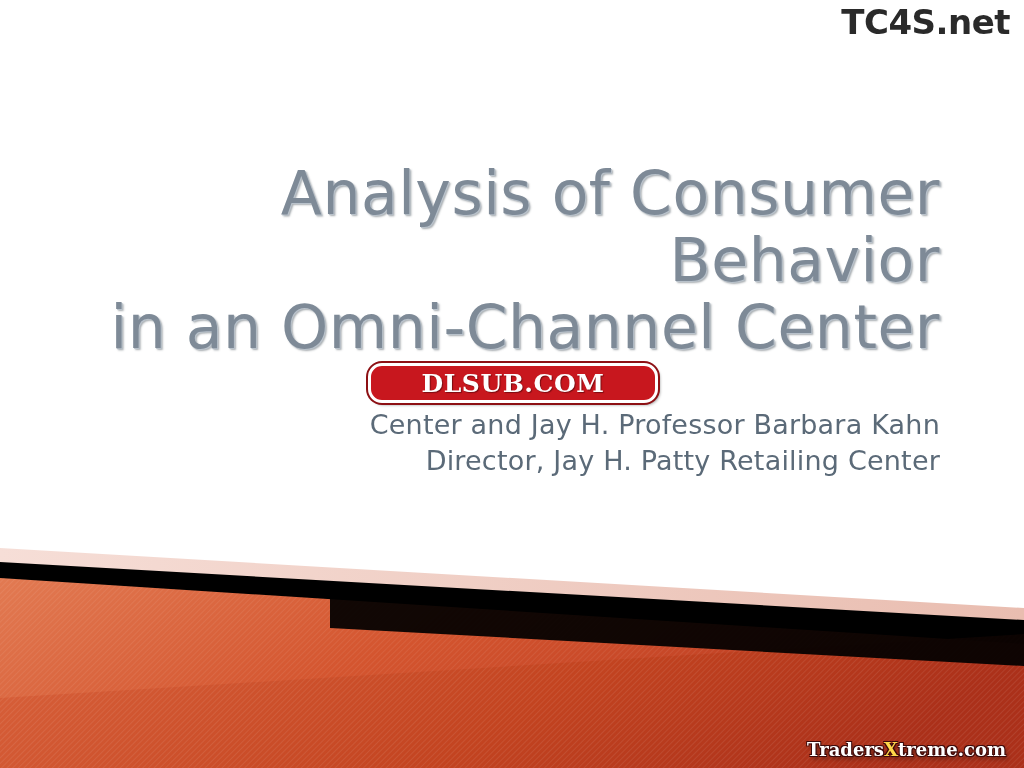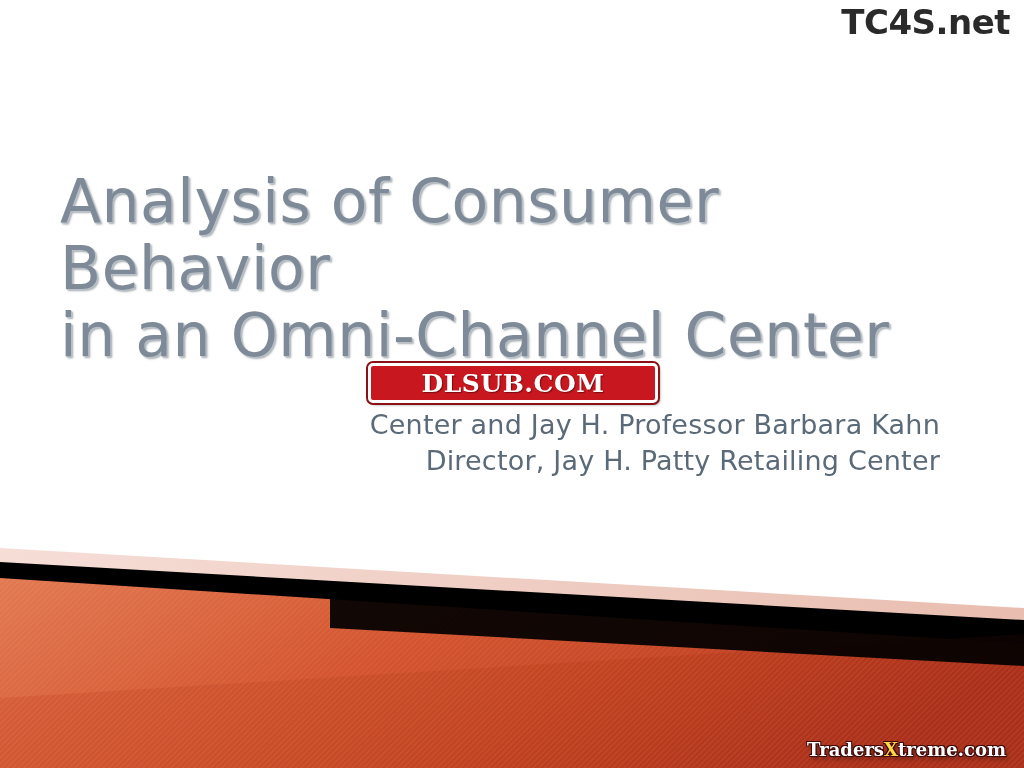--- a/index.html
+++ b/index.html
@@ -32,21 +32,21 @@
        1px -1px 0 #ffffff,
       -1px  1px 0 #ffffff;
   }
 
   
   .title-block {
     position: absolute;
     left: 60px;
     top: 160px;
     width: 880px;
-    margin-top: 8px;
+    text-align: right;
   }
   .title-line {
     font-family: "DejaVu Sans", sans-serif;
     font-weight: normal;
     font-size: 60px;
     line-height: 1.12;
     color: #7e8a97;
     letter-spacing: 0.5px;
     text-shadow:
       1px 1px 0 #b9c2cb,
@@ -55,21 +55,21 @@
 
   
   .dlsub {
     position: absolute;
     left: 368px;
     top: 363px;
     width: 284px;
     height: 34px;
     background: #c8171e;
     border: 3px solid #ffffff;
-    border-radius: 5px;
+    border-radius: 14px;
     box-shadow: 0 0 0 2px #8d1014, 2px 2px 3px rgba(0,0,0,0.4);
     display: flex;
     align-items: center;
     justify-content: center;
   }
   .dlsub span {
     font-family: "DejaVu Serif", serif;
     font-weight: bold;
     font-size: 25px;
     color: #ffffff;

